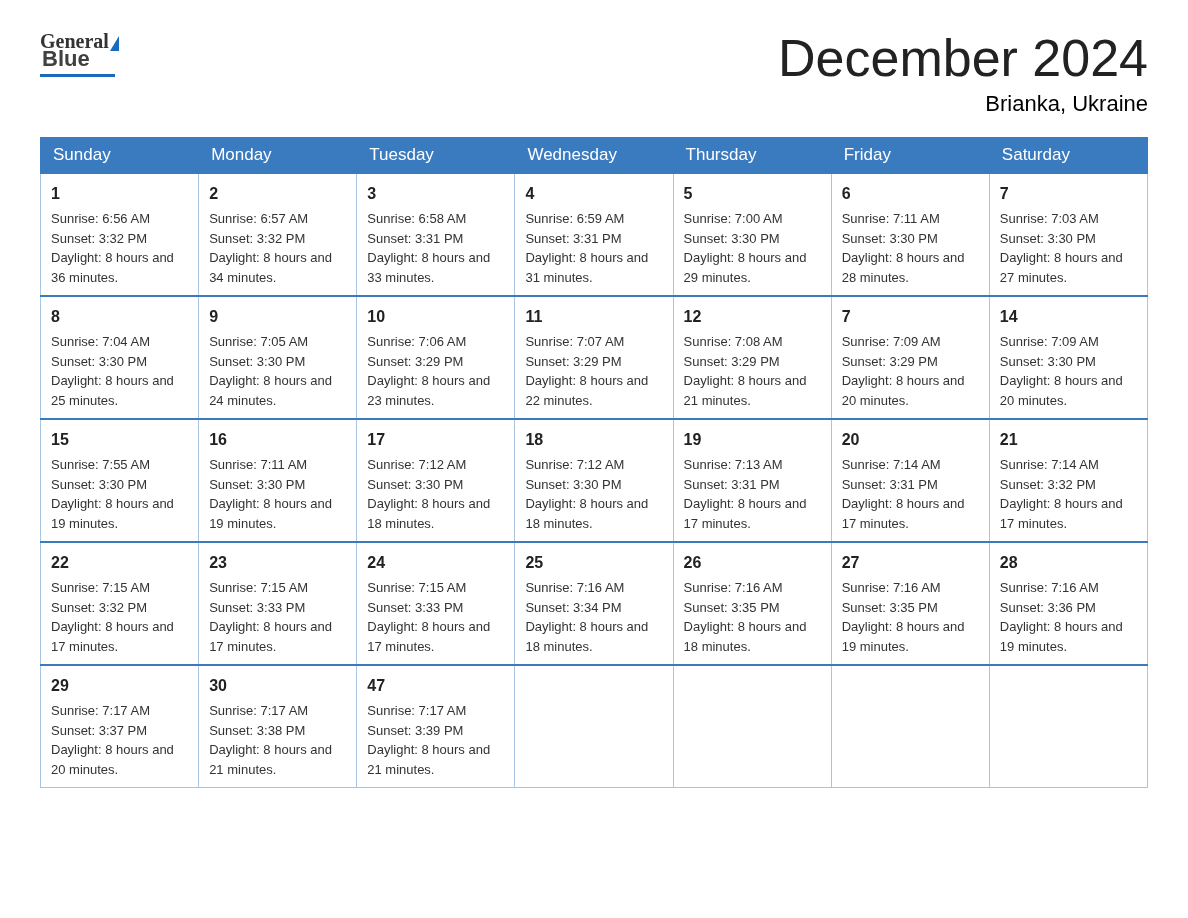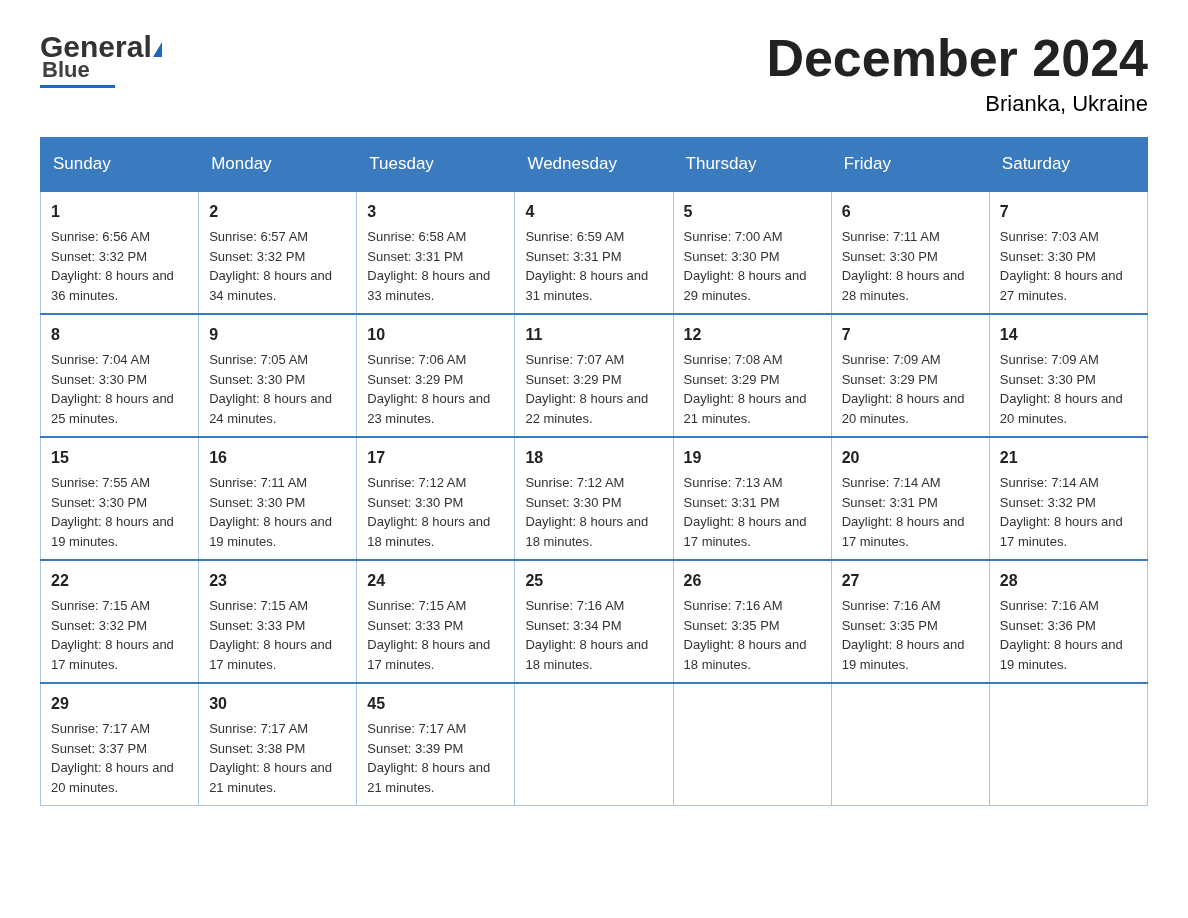--- a/index.html
+++ b/index.html
@@ -18,40 +18,40 @@
     }
     .logo-area {
       display: flex;
       flex-direction: column;
     }
     .title-area {
       text-align: right;
     }
     .month-title {
       font-size: 52px;
-      font-weight: bold;
+      font-weight: normal;
       color: #222;
       line-height: 1.1;
     }
     .location-title {
       font-size: 22px;
       color: #000000;
       margin-top: 4px;
     }
     .calendar-table {
       width: 100%;
       border-collapse: collapse;
       border: 1px solid #3a7abf;
     }
     .calendar-table th {
       background: #3a7abf;
       color: #fff;
       font-size: 17px;
       font-weight: normal;
-      padding: 16px 12px;
+      padding: 7px 12px;
       text-align: left;
       border: 1px solid #3a7abf;
     }
     .calendar-table td {
       vertical-align: top;
       padding: 8px 10px;
       border: 1px solid #aac5e0;
       width: calc(100% / 7);
       min-height: 100px;
       font-size: 13px;
@@ -70,21 +70,21 @@
     }
     tr.week-row td {
       border-top: 2px solid #3a7abf;
     }
   </style>
 </head>
 <body>
 
 <div class="header-area">
   <div class="logo-area">
-    <div style="font-size:30px; font-weight:bold; line-height:1.1;">
+    <div style="font-size:20px; font-weight:bold; line-height:1.1;font-family:Liberation Serif, serif;">
       <span style="color:#333;">General</span><span style="display:inline-block; width:0; height:0; border-left:9px solid transparent; border-right:0px solid transparent; border-bottom:15px solid #1a6bbf; margin-left:1px; margin-right:1px; vertical-align:middle;"></span>
     </div>
     <div style="font-size:22px; font-weight:bold; color:#404040; line-height:1; margin-top:-4px; padding-left:2px;">Blue</div>
     <div style="height:3px; width:75px; background:#1a6bbf; margin-top:4px;"></div>
   </div>
   <div class="title-area">
     <div class="month-title">December 2024</div>
     <div class="location-title">Brianka, Ukraine</div>
   </div>
 </div>
@@ -134,20 +134,20 @@
         <td><span class="day-num">23</span><span>Sunrise: 7:15 AM</span><br><span>Sunset: 3:33 PM</span><br><span>Daylight: 8 hours and 17 minutes.</span></td>
         <td><span class="day-num">24</span><span>Sunrise: 7:15 AM</span><br><span>Sunset: 3:33 PM</span><br><span>Daylight: 8 hours and 17 minutes.</span></td>
         <td><span class="day-num">25</span><span>Sunrise: 7:16 AM</span><br><span>Sunset: 3:34 PM</span><br><span>Daylight: 8 hours and 18 minutes.</span></td>
         <td><span class="day-num">26</span><span>Sunrise: 7:16 AM</span><br><span>Sunset: 3:35 PM</span><br><span>Daylight: 8 hours and 18 minutes.</span></td>
         <td><span class="day-num">27</span><span>Sunrise: 7:16 AM</span><br><span>Sunset: 3:35 PM</span><br><span>Daylight: 8 hours and 19 minutes.</span></td>
         <td><span class="day-num">28</span><span>Sunrise: 7:16 AM</span><br><span>Sunset: 3:36 PM</span><br><span>Daylight: 8 hours and 19 minutes.</span></td>
       </tr>
       <tr class="week-row">
         <td><span class="day-num">29</span><span>Sunrise: 7:17 AM</span><br><span>Sunset: 3:37 PM</span><br><span>Daylight: 8 hours and 20 minutes.</span></td>
         <td><span class="day-num">30</span><span>Sunrise: 7:17 AM</span><br><span>Sunset: 3:38 PM</span><br><span>Daylight: 8 hours and 21 minutes.</span></td>
-        <td><span class="day-num">45</span><span>Sunrise: 7:17 AM</span><br><span>Sunset: 3:39 PM</span><br><span>Daylight: 8 hours and 21 minutes.</span></td>
+        <td><span class="day-num">47</span><span>Sunrise: 7:17 AM</span><br><span>Sunset: 3:39 PM</span><br><span>Daylight: 8 hours and 21 minutes.</span></td>
         <td class="cell-empty">&nbsp;</td>
         <td class="cell-empty">&nbsp;</td>
         <td class="cell-empty">&nbsp;</td>
         <td class="cell-empty">&nbsp;</td>
       </tr>
     </tbody>
 </table>
 
 </body></html>

